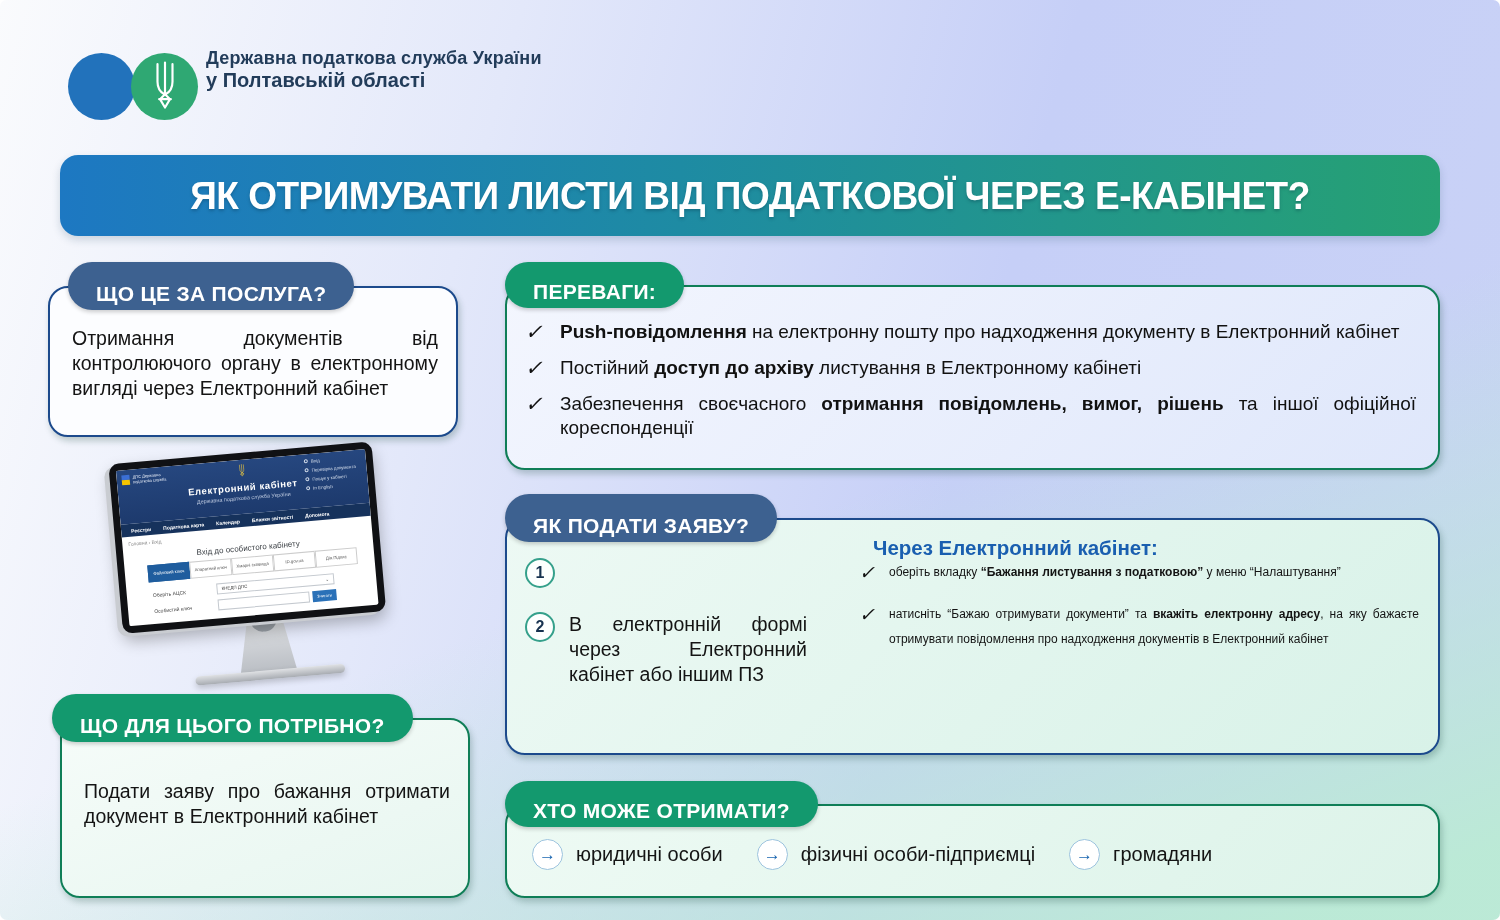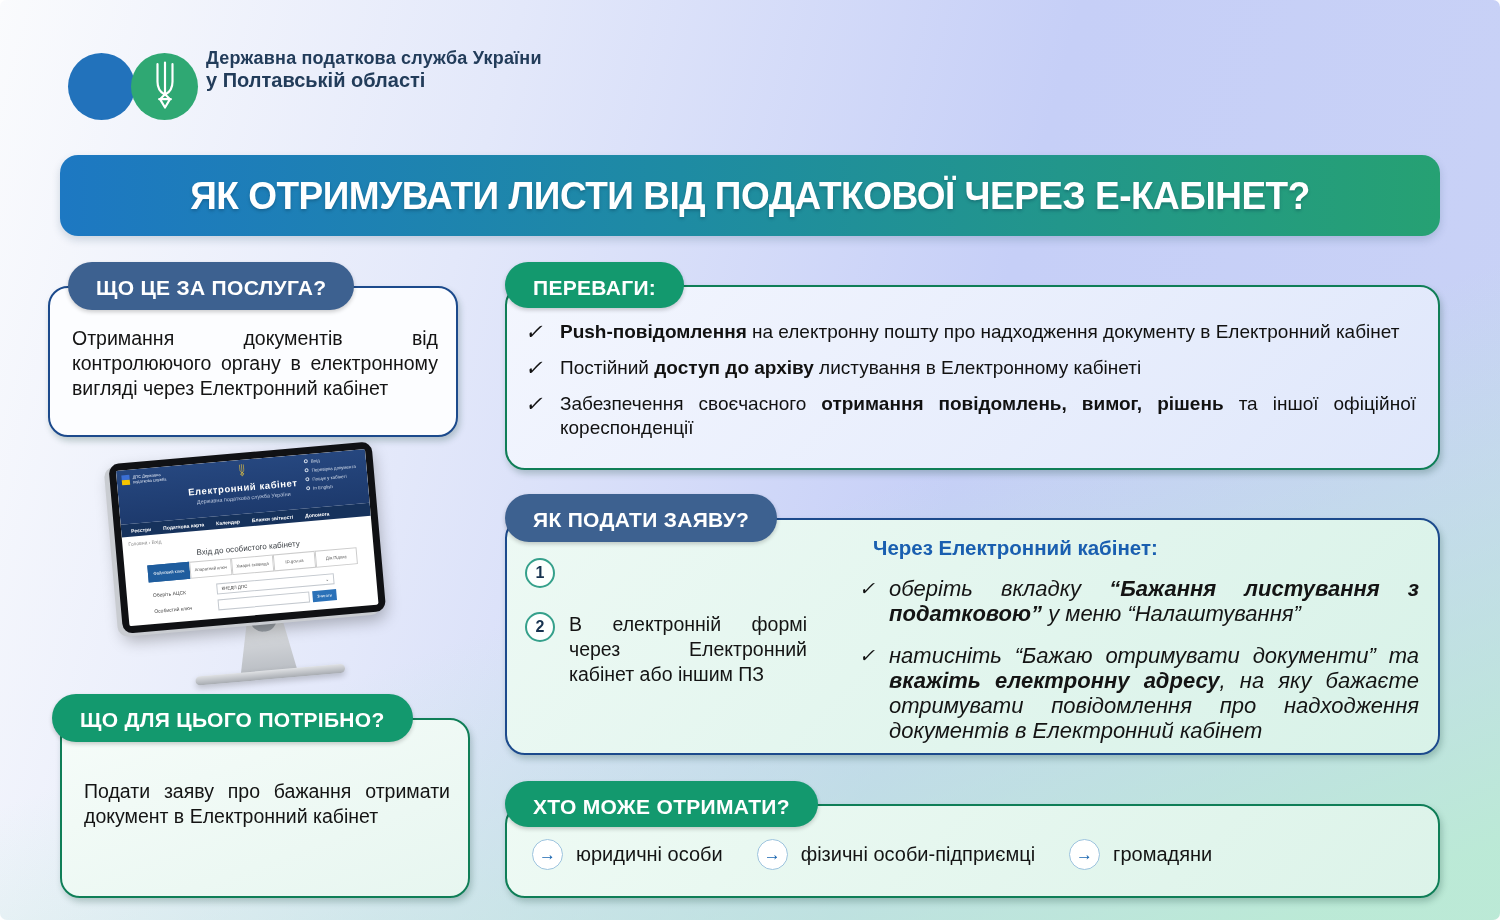--- a/index.html
+++ b/index.html
@@ -24,21 +24,21 @@
 
   
   .banner { position:absolute; left:60px; top:155px; width:1380px; height:81px;
     border-radius:18px; background:linear-gradient(90deg,#1d78c2 0%,#1e8ba3 45%,#26a173 100%);
     display:flex; align-items:center; justify-content:center;
     box-shadow:0 4px 8px rgba(20,60,90,.18); }
   .banner span { color:#fff; font-weight:bold; font-size:37px; letter-spacing:-.5px;
     text-shadow:0 2px 3px rgba(0,40,60,.28); transform:scaleY(1.06); }
 
   
-  .pill { position:absolute; display:flex; align-items:flex-start; padding:14px 28px; height:48px;
+  .pill { position:absolute; display:flex; align-items:flex-end; padding:4px 28px; height:48px;
     border-radius:26px; color:#fff; font-weight:bold; font-size:21px; letter-spacing:.3px;
     z-index:3; box-shadow:0 2px 4px rgba(0,0,0,.2); white-space:nowrap; }
   .pill.blue { background:#3d6190; }
   .pill.green { background:#13996e; }
   .panel { position:absolute; border-radius:20px; box-shadow:2px 4px 6px rgba(25,70,60,.25); }
   .panel.bblue { border:2.5px solid #1c4a8c; }
   .panel.bgreen { border:2.5px solid #0f7e57; }
 
   .jtext { text-align:justify; color:#141414; font-size:19.5px; line-height:25px; }
 
@@ -53,24 +53,24 @@
 
   #apply-box { left:505px; top:518px; width:935px; height:237px;
     background:linear-gradient(135deg,#edf9f4 0%,#d8f2e8 100%); }
   .steps { position:absolute; left:18px; top:38px; width:310px; }
   .step { display:flex; gap:14px; margin-bottom:24px; }
   .step-num { flex:0 0 30px; width:30px; height:30px; border-radius:50%; border:2px solid #35a08b;
     background:#fdfffe; color:#16324f; font-weight:bold; font-size:16px;
     display:flex; align-items:center; justify-content:center; }
   .step-text { width:238px; text-align:justify; font-size:19.5px; line-height:25px; color:#141414; }
   .ecab { position:absolute; left:352px; top:16px; width:566px; }
-  .ecab-heading { color:#1a5fb0; font-weight:bold; font-size:20.5px; margin-bottom:16px; margin-left:14px; }
+  .ecab-heading { color:#1a5fb0; font-weight:bold; font-size:20.5px; margin-bottom:0; margin-left:14px; }
   .ecab-item { display:flex; gap:12px; margin-bottom:17px; }
   .ecab-check { font-size:19px; color:#111; line-height:25px; flex:0 0 18px; font-style:italic; }
-  .ecab-text { width:530px; text-align:justify; font-size:22px; line-height:25px; color:#141414;font-style:italic; }
+  .ecab-text { width:530px; text-align:justify; font-size:12px; line-height:25px; color:#141414; }
 
   #needed-box { left:60px; top:718px; width:410px; height:180px;
     background:linear-gradient(160deg,#f6fcf9 0%,#e7f6f0 100%); }
   #needed-box .jtext { position:absolute; left:22px; top:38px; width:366px;margin-top:21px; }
   .form-badge { position:absolute; left:50%; transform:translateX(-50%); top:118px;
     width:240px; height:47px; border-radius:24px; background:#cdd9e7;
     display:flex; align-items:center; justify-content:center;
     color:#1e4e95; font-weight:bold; font-size:23px; letter-spacing:.5px; }
 
   #who-box { left:505px; top:804px; width:935px; height:94px;

